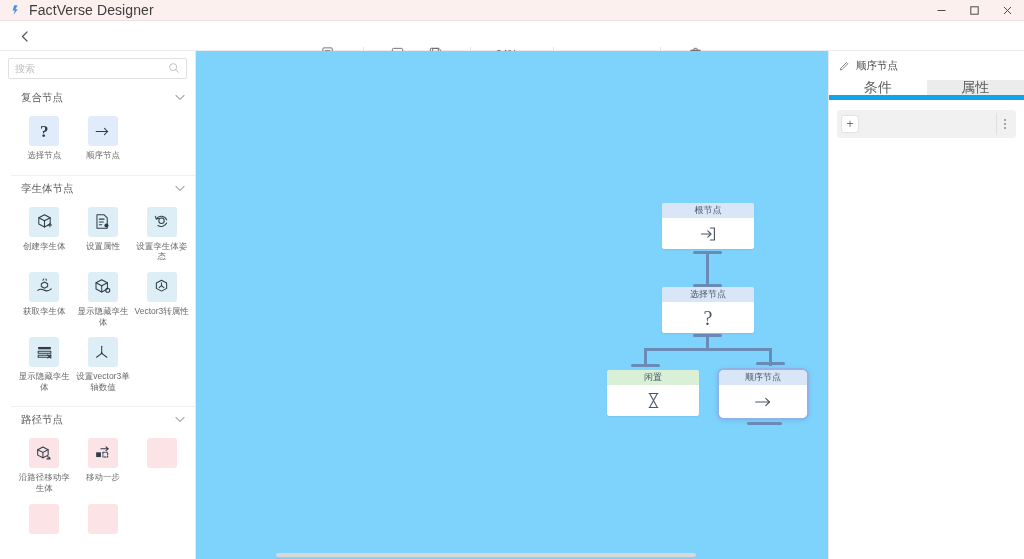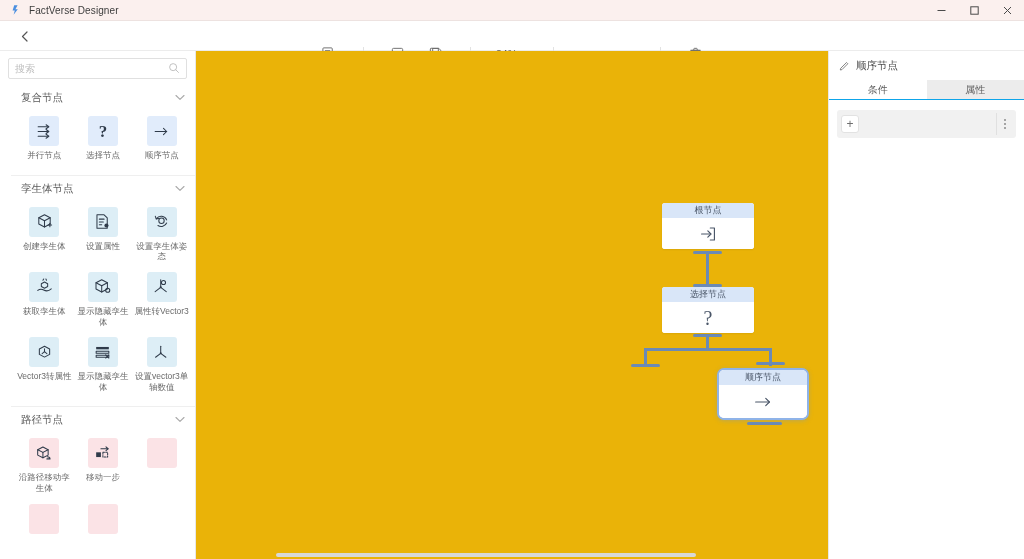--- a/index.html
+++ b/index.html
@@ -16,21 +16,21 @@
   
   .titlebar {
     height: 21px; min-height: 21px;
     background: #fbf0ee;
     display: flex; align-items: center;
     border-bottom: 1px solid #ede2e0;
     position: relative;
   }
   .titlebar .logo { margin-left: 9px; width: 13px; height: 13px; display: flex; align-items: center; justify-content: center; }
   .titlebar .title {
-    margin-left: 7px; font-size: 10px; color: #3d3d3d; letter-spacing: .1px;
+    margin-left: 7px; font-size: 14px; color: #3d3d3d; letter-spacing: .1px;
   }
   .winbtns { margin-left: auto; display: flex; height: 21px; }
   .winbtn {
     width: 33px; height: 21px; display: flex; align-items: center; justify-content: center;
     color: #4a4a4a;
   }
 
   
   .toolbar {
     height: 30px; min-height: 30px;
@@ -101,21 +101,21 @@
     color: #2f3b4a;
   }
   .pal-label {
     margin-top: 4px; font-size: 8.5px; line-height: 1.25;
     color: #6a6a6a; text-align: center; max-width: 58px;
     word-break: break-all;
   }
 
   
   .canvas {
-    flex: 1; position: relative; background: #eab308;
+    flex: 1; position: relative; background: #7dd3fc;
     overflow: hidden;
   }
   .flow { position: absolute; left: 0; top: 0; width: 100%; height: 100%; }
   .node {
     position: absolute; width: 92px;
     background: #ffffff;
     border-radius: 3px;
     box-shadow: 0 1px 2px rgba(0,0,0,.07);
     overflow: hidden;
   }
@@ -140,22 +140,22 @@
     border-left: 1px solid #e8e8e8;
     display: flex; flex-direction: column;
   }
   .rp-title {
     display: flex; align-items: center; gap: 6px;
     padding: 8px 10px 7px 10px; font-size: 10.5px; color: #4a4a4a;
   }
   .rp-tabs { display: flex; height: 20px; margin: 0 0 0 0; }
   .rp-tab {
     flex: 1; display: flex; align-items: center; justify-content: center;
-    font-size: 10px; color: #5c5c5c; background: #ffffff;
-    border-bottom: 1px solid #0ea5e9;
+    font-size: 14px; color: #5c5c5c; background: #ffffff;
+    border-bottom: 5px solid #0ea5e9;
   }
   .rp-tab.inactive { background: #ececec; }
   .rp-content { padding: 10px 8px; }
   .cond-row {
     height: 28px; background: #f1f1f1; border-radius: 3px;
     display: flex; align-items: center; padding: 0 4px;
   }
   .plus-btn {
     width: 18px; height: 18px; background: #fff; border: 1px solid #e2e2e2;
     border-radius: 3px; display: flex; align-items: center; justify-content: center;
@@ -285,33 +285,20 @@
       <div class="palette" id="palette">
           <div class="section-head">
             <span>复合节点</span>
             <span class="chev"><svg width="10" height="7" viewBox="0 0 10 7">
                 <polyline points="1,1.5 5,5.3 9,1.5" fill="none" stroke="currentColor" stroke-width="1.1" stroke-linecap="round" stroke-linejoin="round"></polyline>
               </svg></span>
           </div>
           <div class="grid">
             <div class="pal-item">
               <div class="pal-icon" style="background: rgb(225, 236, 251);">
-                <svg width="19" height="19" viewBox="0 0 24 24" fill="none" stroke="currentColor" stroke-width="1.3" stroke-linecap="round" stroke-linejoin="round">
-                  <line x1="4" y1="6" x2="16" y2="6"></line>
-                  <line x1="4" y1="12" x2="16" y2="12"></line>
-                  <line x1="4" y1="18" x2="16" y2="18"></line>
-                  <polyline points="14,3.5 17.5,6 14,8.5"></polyline>
-                  <polyline points="14,9.5 17.5,12 14,14.5"></polyline>
-                  <polyline points="14,15.5 17.5,18 14,20.5"></polyline>
-                </svg>
-              </div>
-              <div class="pal-label">并行节点</div>
-            </div>
-            <div class="pal-item">
-              <div class="pal-icon" style="background: rgb(225, 236, 251);">
                 <span style="font-size:17px;font-weight:600;line-height:1;font-family:'Liberation Serif',serif;">?</span>
               </div>
               <div class="pal-label">选择节点</div>
             </div>
             <div class="pal-item">
               <div class="pal-icon" style="background: rgb(225, 236, 251);">
                 <svg width="19" height="19" viewBox="0 0 24 24" fill="none" stroke="currentColor" stroke-width="1.3" stroke-linecap="round" stroke-linejoin="round">
                   <line x1="4" y1="12" x2="18.5" y2="12"></line>
                   <polyline points="14.5,8 18.5,12 14.5,16"></polyline>
                 </svg>
@@ -375,32 +362,20 @@
             <div class="pal-item">
               <div class="pal-icon" style="background: rgb(221, 238, 246);">
                 <svg width="19" height="19" viewBox="0 0 24 24" fill="none" stroke="currentColor" stroke-width="1.3" stroke-linecap="round" stroke-linejoin="round">
                   <path d="M11 3.4 L18.2 7.2 V15.2 L11 19 L3.8 15.2 V7.2 Z"></path>
                   <path d="M3.8 7.2 L11 11 L18.2 7.2"></path>
                   <line x1="11" y1="11" x2="11" y2="19"></line>
                   <circle cx="18.6" cy="16.8" r="2.6"></circle>
                 </svg>
               </div>
               <div class="pal-label">显示隐藏孪生体</div>
-            </div>
-            <div class="pal-item">
-              <div class="pal-icon" style="background: rgb(221, 238, 246);">
-                <svg width="19" height="19" viewBox="0 0 24 24" fill="none" stroke="currentColor" stroke-width="1.3" stroke-linecap="round" stroke-linejoin="round">
-                  <line x1="11" y1="13" x2="11" y2="3.5"></line>
-                  <line x1="11" y1="13" x2="4" y2="18.5"></line>
-                  <line x1="11" y1="13" x2="18" y2="18.5"></line>
-                  <circle cx="11" cy="13" r="1.3" fill="currentColor" stroke="none"></circle>
-                  <circle cx="14.5" cy="7" r="2.6"></circle>
-                </svg>
-              </div>
-              <div class="pal-label">属性转Vector3</div>
             </div>
             <div class="pal-item">
               <div class="pal-icon" style="background: rgb(221, 238, 246);">
                 <svg width="19" height="19" viewBox="0 0 24 24" fill="none" stroke="currentColor" stroke-width="1.3" stroke-linecap="round" stroke-linejoin="round">
                   <path d="M12 4.2 L18.5 7.6 V14.4 L12 17.8 L5.5 14.4 V7.6 Z"></path>
                   <line x1="12" y1="11" x2="12" y2="7.4"></line>
                   <line x1="12" y1="11" x2="9" y2="13.4"></line>
                   <line x1="12" y1="11" x2="15" y2="13.4"></line>
                 </svg>
               </div>
@@ -496,20 +471,33 @@
                 <polyline points="11.8,8.6 15.2,12 11.8,15.4"></polyline>
               </svg>
             </div>
           </div>
           <div class="node" style="left: 466px; top: 236px;">
             <div class="node-head" style="background: rgb(217, 230, 248);">选择节点</div>
             <div class="node-body">
               <span style="font-size:20px;line-height:1;font-family:'Liberation Serif',serif;">?</span>
             </div>
           </div>
+          <div class="node" style="left: 411px; top: 319px;">
+            <div class="node-head" style="background: rgb(217, 240, 214);">闲置</div>
+            <div class="node-body">
+              <svg width="21" height="21" viewBox="0 0 24 24" fill="none" stroke="currentColor" stroke-width="1.25" stroke-linejoin="round">
+                <line x1="6.5" y1="4" x2="17.5" y2="4"></line>
+                <line x1="6.5" y1="20" x2="17.5" y2="20"></line>
+                <path d="M7.6 4 L16.4 20"></path>
+                <path d="M16.4 4 L7.6 20"></path>
+                <path d="M7.6 4 H16.4"></path>
+                <path d="M7.6 20 H16.4"></path>
+              </svg>
+            </div>
+          </div>
           <div class="node selected" style="left: 521px; top: 317px;">
             <div class="node-head" style="background: rgb(217, 230, 248);">顺序节点</div>
             <div class="node-body">
               <svg width="24" height="22" viewBox="0 0 26 24" fill="none" stroke="currentColor" stroke-width="1.3" stroke-linecap="round" stroke-linejoin="round">
                 <line x1="5" y1="12" x2="20" y2="12"></line>
                 <polyline points="16,8 20,12 16,16"></polyline>
               </svg>
             </div>
           </div>
         </div>

